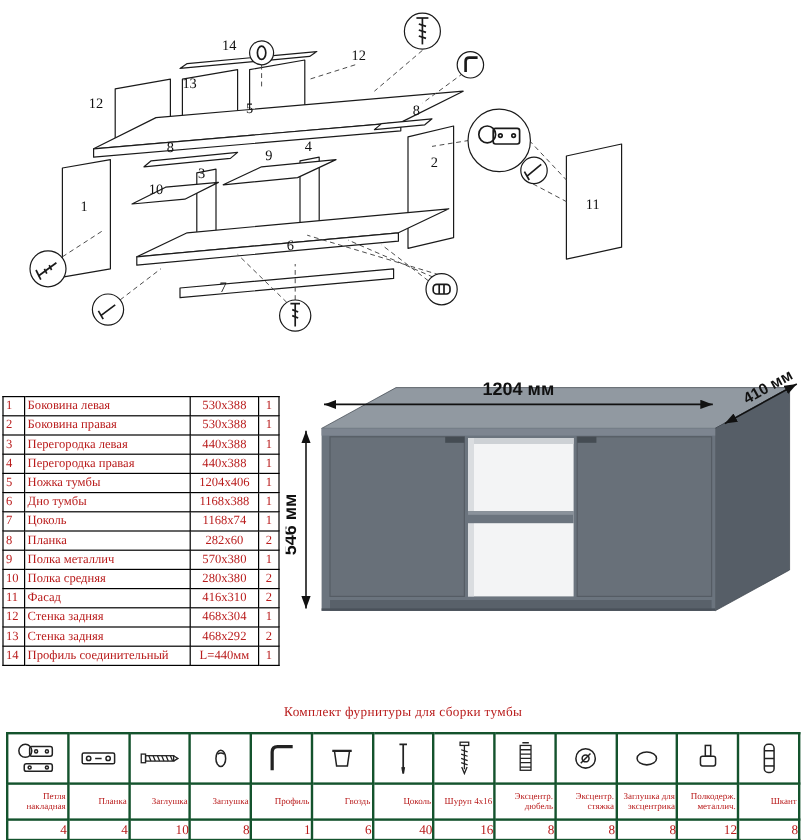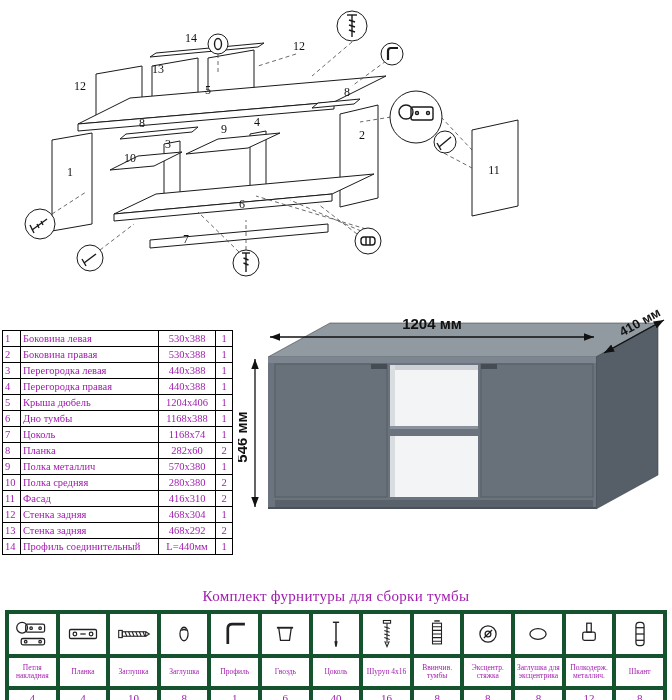--- a/index.html
+++ b/index.html
@@ -1,31 +1,31 @@
 <!DOCTYPE html>
 <html lang="ru"><head>
 <meta charset="utf-8">
 <style>
   html,body{margin:0;padding:0;background:#fff;}
   .page{position:relative;width:672px;height:700px;background:#fff;overflow:hidden;
-        font-family:"Liberation Serif",serif;color:#a21caf;}
+        font-family:"Liberation Serif",serif;color:#b91c1c;}
   svg text{font-family:"Liberation Serif",serif;}
   .dim-label{font-family:"Liberation Sans",sans-serif;font-weight:bold;fill:#111;}
   .parts-table{position:absolute;left:2px;top:330px;border-collapse:collapse;background:#fff;}
   .parts-table td{border:1px solid #000;font-size:10.5px;line-height:15px;height:15px;
                   padding:0 2px;white-space:nowrap;}
   .parts-table td.c-num{width:13px;text-align:left;}
   .parts-table td.c-name{width:133px;}
   .parts-table td.c-size{width:52px;text-align:center;}
   .parts-table td.c-qty{width:12px;text-align:center;}
   .hw-title{position:absolute;top:588px;left:0;width:672px;text-align:center;
-            font-size:15px;letter-spacing:.3px;}
+            font-size:11px;letter-spacing:.3px;}
   .hw-table{position:absolute;left:5px;top:610px;width:662px;table-layout:fixed;
             border-collapse:collapse;background:#fff;}
-  .hw-table td{border:4px solid #14532d;text-align:center;vertical-align:middle;padding:0;}
+  .hw-table td{border:2px solid #14532d;text-align:right;vertical-align:middle;padding:0;}
   .hw-table td.ic{height:40px;}
   .hw-table td.nm{height:28px;font-size:7.5px;line-height:1.12;padding:0 1px;}
   .hw-table td.qt{height:15px;font-size:11px;}
   .hwicon{display:block;margin:0 auto;}
 </style>
 </head>
 <body>
 
 <div class="page">
 
@@ -151,21 +151,21 @@
         <td class="c-qty">1</td>
       </tr>
       <tr>
         <td class="c-num">4</td>
         <td class="c-name">Перегородка правая</td>
         <td class="c-size">440x388</td>
         <td class="c-qty">1</td>
       </tr>
       <tr>
         <td class="c-num">5</td>
-        <td class="c-name">Крыша дюбель</td>
+        <td class="c-name">Ножка тумбы</td>
         <td class="c-size">1204x406</td>
         <td class="c-qty">1</td>
       </tr>
       <tr>
         <td class="c-num">6</td>
         <td class="c-name">Дно тумбы</td>
         <td class="c-size">1168x388</td>
         <td class="c-qty">1</td>
       </tr>
       <tr>
@@ -354,21 +354,21 @@
       </tr>
       <tr>
         <td class="nm">Петля накладная</td>
         <td class="nm">Планка</td>
         <td class="nm">Заглушка</td>
         <td class="nm">Заглушка</td>
         <td class="nm">Профиль</td>
         <td class="nm">Гвоздь</td>
         <td class="nm">Цоколь</td>
         <td class="nm">Шуруп 4x16</td>
-        <td class="nm">Ввинчив. тумбы</td>
+        <td class="nm">Эксцентр. дюбель</td>
         <td class="nm">Эксцентр. стяжка</td>
         <td class="nm">Заглушка для эксцентрика</td>
         <td class="nm">Полкодерж. металлич.</td>
         <td class="nm">Шкант</td>
       </tr>
       <tr>
         <td class="qt">4</td>
         <td class="qt">4</td>
         <td class="qt">10</td>
         <td class="qt">8</td>

